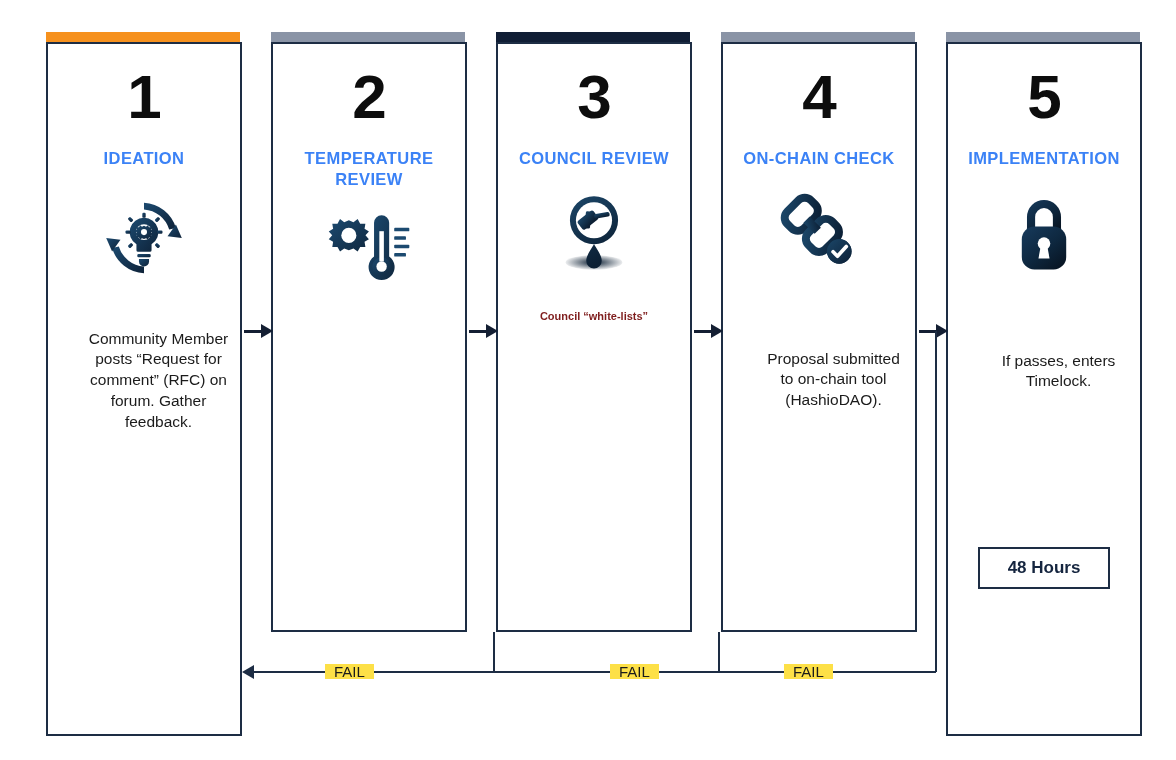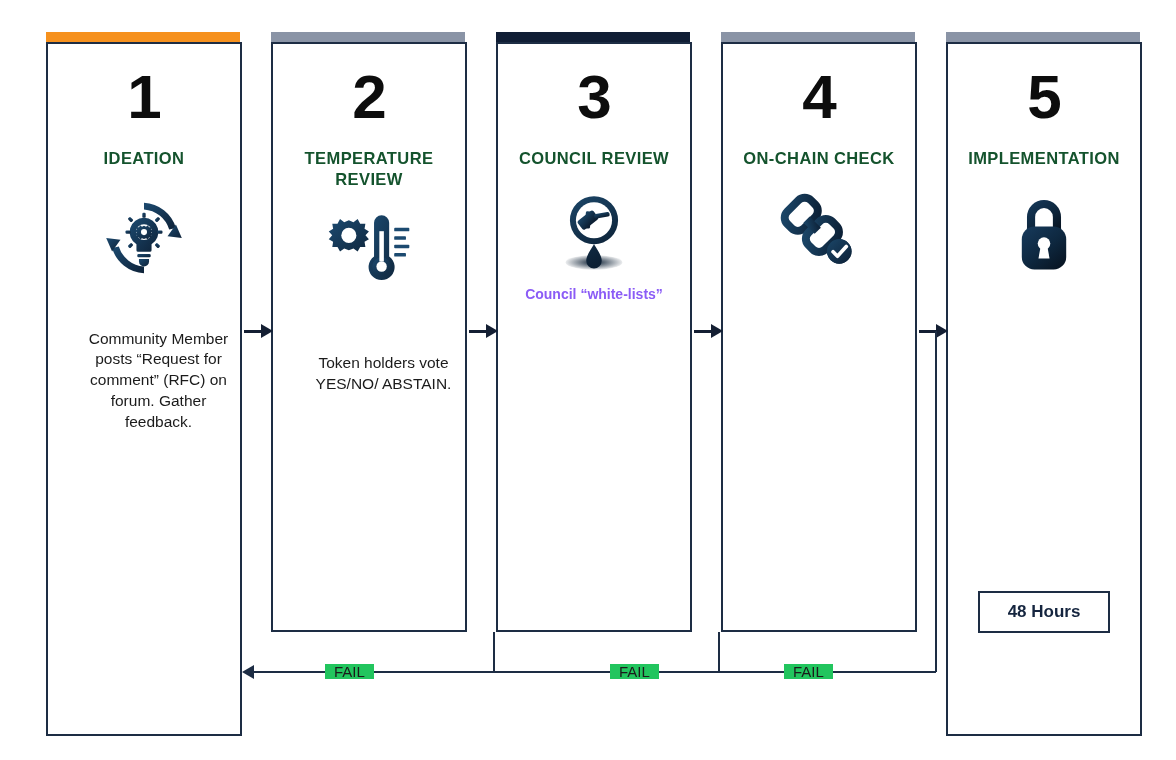--- a/index.html
+++ b/index.html
@@ -39,41 +39,41 @@
     font-size: 62px;
     font-weight: 700;
     color: #0d0d0d;
     line-height: 1;
     margin-top: 22px;
     letter-spacing: -1px;
   }
   .card-title {
     font-size: 16.5px;
     font-weight: 700;
-    color: #14532d;
+    color: #3b82f6;
     letter-spacing: 0.4px;
     text-align: center;
     line-height: 1.25;
     margin-top: 20px;
     padding: 0 6px;
   }
   .card-icon {
     margin-top: 26px;
     height: 86px;
     display: flex;
     align-items: center;
     justify-content: center;
   }
   .card-subhead {
-    font-size: 14px;
+    font-size: 11px;
     font-weight: 700;
-    color: #8b5cf6;
+    color: #7f1d1d;
     text-align: center;
     line-height: 1.35;
-    margin-top: 8px;
+    margin-top: 32px;
     padding: 0 10px;
   }
   .card-body {
     font-size: 15.5px;
     color: #1b1b1b;
     text-align: center;
     line-height: 1.34;
     padding: 0 10px;
     margin-left: 29px;
   }
@@ -118,21 +118,21 @@
     position: absolute;
     width: 0; height: 0;
     border-top: 7px solid transparent;
     border-bottom: 7px solid transparent;
     border-right: 12px solid #1d2d44;
   }
   .fail-label {
     position: absolute;
     font-size: 15px;
     color: #1b1b1b;
-    background: #22c55e;
+    background: #fde047;
     padding: 0 9px;
     line-height: 1;
   }
 </style>
 </head>
 <body>
 
 <div id="stage">
 
   <div class="card-topbar" style="left:46px; top:32px; width:194px; background:#F6911E;"></div>
@@ -186,21 +186,20 @@
         <path d="M56 20 a9 9 0 0 1 18 0 l0 40 a15.5 15.5 0 1 1 -18 0 Z" fill="url(#g2)"></path>
         <circle cx="65" cy="72" r="11" fill="url(#g2)"></circle>
         <circle cx="65" cy="72" r="6.2" fill="#ffffff"></circle>
         <rect x="62.3" y="30" width="5.4" height="36" fill="#ffffff"></rect>
         <rect x="80" y="26" width="18" height="4.2" rx="1" fill="#1C4A70"></rect>
         <rect x="80" y="36" width="14" height="4.2" rx="1" fill="#1C4A70"></rect>
         <rect x="80" y="46" width="18" height="4.2" rx="1" fill="#1C4A70"></rect>
         <rect x="80" y="56" width="14" height="4.2" rx="1" fill="#1C4A70"></rect>
       </svg>
     </div>
-    <div class="card-body" style="margin-top:62px;">Token holders vote YES/NO/ ABSTAIN.</div>
   </div>
 
   <div class="card-topbar" style="left:496px; top:32px; width:194px; background:#101E35;"></div>
   <div class="card" style="left:496px; top:42px; width:196px; height:590px;">
     <div class="card-number">3</div>
     <div class="card-title">COUNCIL REVIEW</div>
     <div class="card-icon" style="margin-top:22px;">
       <svg width="92" height="86" viewBox="0 0 100 100">
         <defs>
           <linearGradient id="g3" x1="0" y1="0" x2="0.4" y2="1">
@@ -240,20 +239,21 @@
         <g transform="rotate(-45 50 50)">
           <rect x="31" y="8" width="38" height="27" rx="10" fill="none" stroke="url(#g4)" stroke-width="9"></rect>
           <rect x="31" y="42" width="38" height="27" rx="10" fill="none" stroke="url(#g4)" stroke-width="9"></rect>
           <rect x="45" y="30" width="10" height="18" fill="url(#g4)"></rect>
         </g>
         <path d="M73 58 a14 14 0 1 1 -14 14 Z" fill="url(#g4)"></path>
         <circle cx="73" cy="72" r="14" fill="url(#g4)"></circle>
         <path d="M66 72.5 l5 5 l10-11" fill="none" stroke="#ffffff" stroke-width="4.2" stroke-linecap="round" stroke-linejoin="round"></path>
       </svg>
     </div>
+    <div class="card-body" style="margin-top:74px;">Proposal submitted to on-chain tool (HashioDAO).</div>
   </div>
 
   <div class="card-topbar" style="left:946px; top:32px; width:194px; background:#8A94A6;"></div>
   <div class="card" style="left:946px; top:42px; width:196px; height:694px;">
     <div class="card-number">5</div>
     <div class="card-title">IMPLEMENTATION</div>
     <div class="card-icon" style="margin-top:22px;">
       <svg width="74" height="86" viewBox="0 0 100 110">
         <defs>
           <linearGradient id="g5" x1="0.1" y1="0" x2="0.95" y2="1">
@@ -261,21 +261,22 @@
             <stop offset="50%" stop-color="#0E2840"></stop>
             <stop offset="100%" stop-color="#07121F"></stop>
           </linearGradient>
         </defs>
         <path d="M27 50 L27 32 a23 23 0 0 1 46 0 L73 50 L62 50 L62 32 a12 12 0 0 0 -24 0 L38 50 Z" fill="url(#g5)"></path>
         <rect x="20" y="45" width="60" height="58" rx="17" fill="url(#g5)"></rect>
         <circle cx="50" cy="68" r="8.5" fill="#ffffff"></circle>
         <path d="M45.5 72 l9 0 l3 16 l-15 0 Z" fill="#ffffff"></path>
       </svg>
     </div>
-    <div class="badge" style="position:absolute; left:30px; top:503px; width:132px; height:42px;margin-top:44px;">48 Hours</div>
+    <div class="card-body" style="margin-top:74px;">If passes, enters Timelock.</div>
+    <div class="badge" style="position:absolute; left:30px; top:503px; width:132px; height:42px;">48 Hours</div>
   </div>
 
   <div class="arrow-line" style="left:244px; top:330px; width:20px;"></div>
   <div class="arrow-head-right" style="left:261px; top:324px;"></div>
 
   <div class="arrow-line" style="left:469px; top:330px; width:20px;"></div>
   <div class="arrow-head-right" style="left:486px; top:324px;"></div>
 
   <div class="arrow-line" style="left:694px; top:330px; width:20px;"></div>
   <div class="arrow-head-right" style="left:711px; top:324px;"></div>

